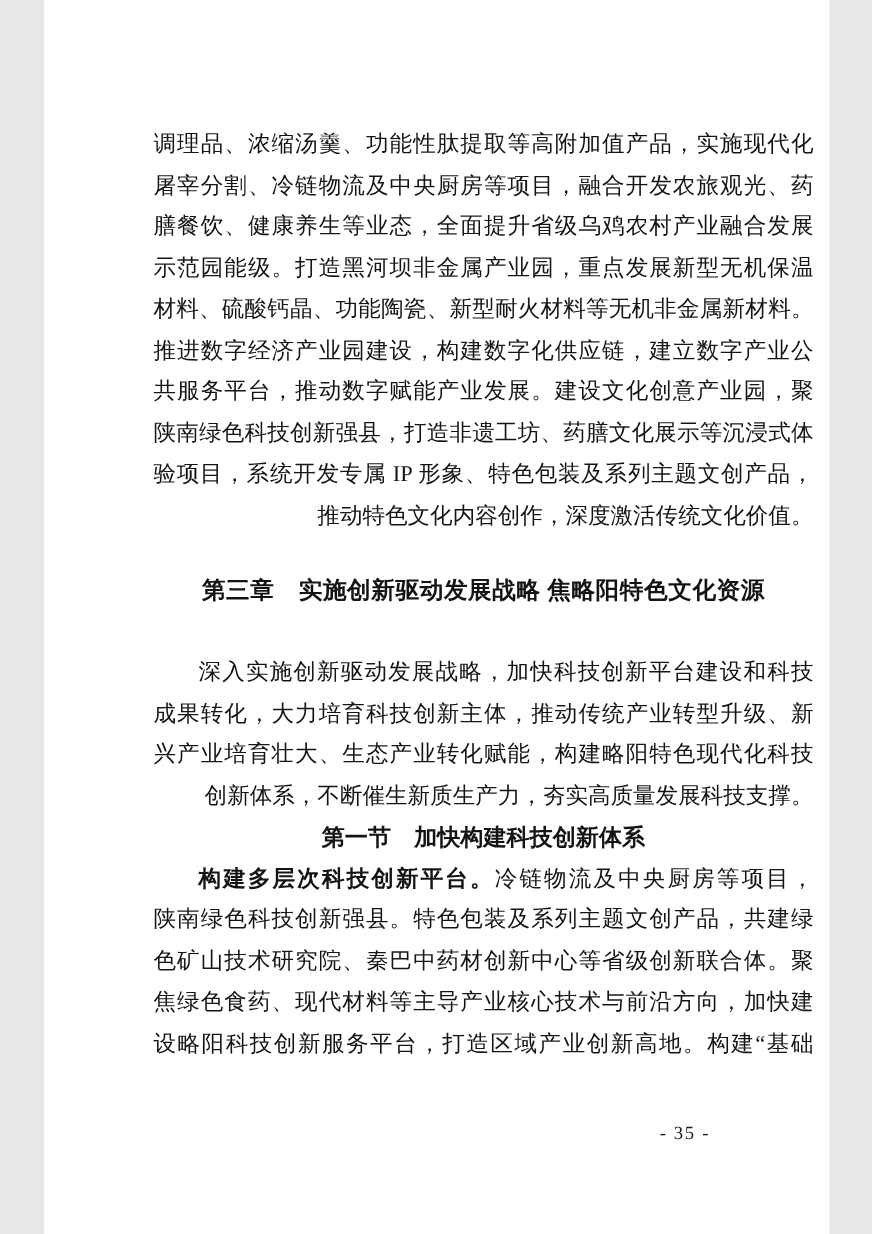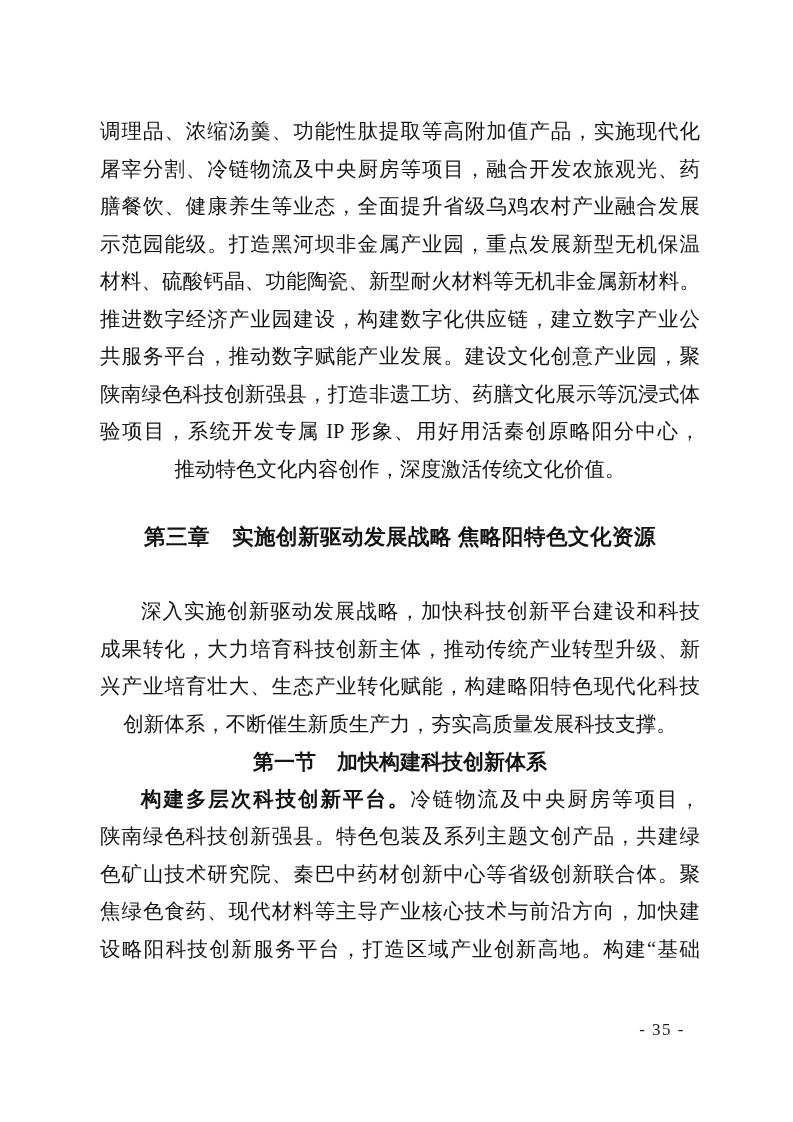--- a/index.html
+++ b/index.html
@@ -1,37 +1,37 @@
 <!DOCTYPE html>
 <html><head>
 <meta charset="utf-8">
 <style>
   * { margin: 0; padding: 0; box-sizing: border-box; }
   html, body { background: #e8e8e8; }
   .page {
     position: relative;
-    width: 793px;
+    width: 714px;
     height: 1122px;
     margin: 0 auto;
     background: #ffffff;
     color: #141414;
     font-family: "Liberation Serif", "DejaVu Serif", serif;
     overflow: hidden;
   }
   .text-block {
     position: absolute;
     left: 100px;
     top: 113px;
     width: 600px;
   }
   .line {
     font-size: 20.5px;
     line-height: 37.5px;
     height: 37.5px;
-    text-align: center;
+    text-align: right;
   }
   .j {
     text-align: justify;
     text-align-last: justify;
     text-justify: inter-character;
   }
   .indent { text-indent: 2em; }
   .chapter-heading {
     font-size: 21.5px;
     font-weight: bold;
@@ -71,21 +71,21 @@
   <div class="text-block">
 
     <div class="line j">调理品、浓缩汤羹、功能性肽提取等高附加值产品，实施现代化</div>
     <div class="line j">屠宰分割、冷链物流及中央厨房等项目，融合开发农旅观光、药</div>
     <div class="line j">膳餐饮、健康养生等业态，全面提升省级乌鸡农村产业融合发展</div>
     <div class="line j">示范园能级。打造黑河坝非金属产业园，重点发展新型无机保温</div>
     <div class="line j">材料、硫酸钙晶、功能陶瓷、新型耐火材料等无机非金属新材料。</div>
     <div class="line j">推进数字经济产业园建设，构建数字化供应链，建立数字产业公</div>
     <div class="line j">共服务平台，推动数字赋能产业发展。建设文化创意产业园，聚</div>
     <div class="line j">陕南绿色科技创新强县，打造非遗工坊、药膳文化展示等沉浸式体</div>
-    <div class="line j">验项目，系统开发专属 IP 形象、用好用活秦创原略阳分中心，</div>
+    <div class="line j">验项目，系统开发专属 IP 形象、特色包装及系列主题文创产品，</div>
     <div class="line">推动特色文化内容创作，深度激活传统文化价值。</div>
 
     <h1 class="chapter-heading">第三章　实施创新驱动发展战略 焦略阳特色文化资源</h1>
 
     <div class="line j indent">深入实施创新驱动发展战略，加快科技创新平台建设和科技</div>
     <div class="line j">成果转化，大力培育科技创新主体，推动传统产业转型升级、新</div>
     <div class="line j">兴产业培育壮大、生态产业转化赋能，构建略阳特色现代化科技</div>
     <div class="line">创新体系，不断催生新质生产力，夯实高质量发展科技支撑。</div>
 
     <h2 class="section-heading">第一节　加快构建科技创新体系</h2>

